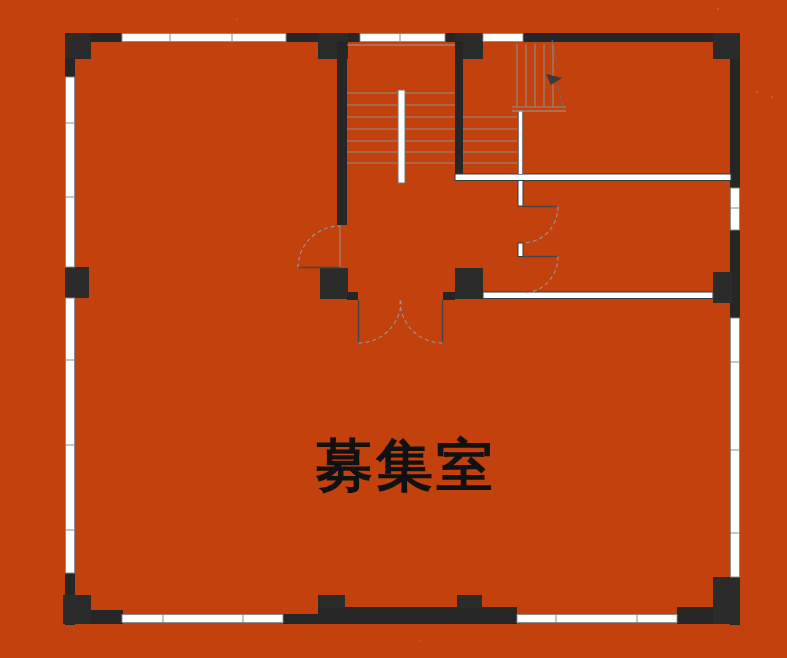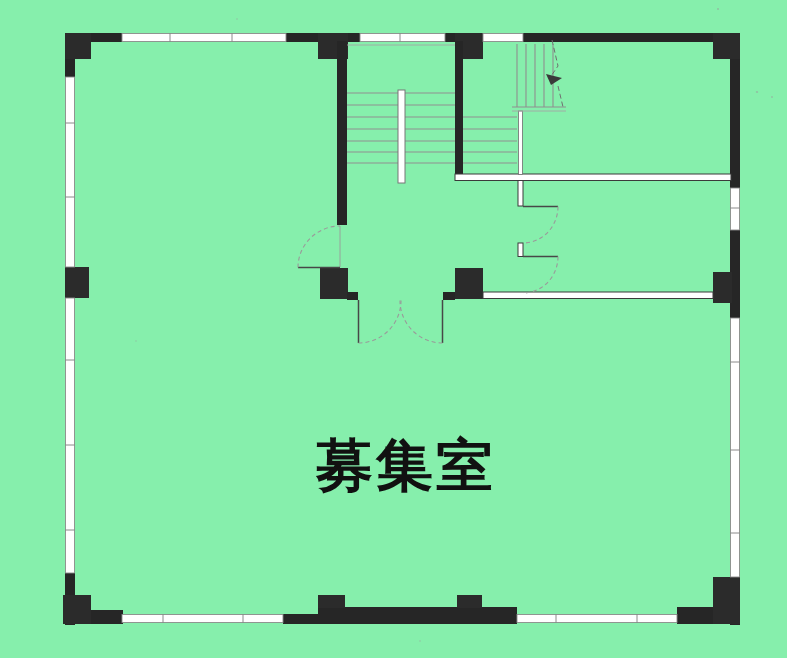--- a/index.html
+++ b/index.html
@@ -1,19 +1,19 @@
 <!DOCTYPE html>
 <html><head>
 <meta charset="utf-8">
 <style>
   html,body{margin:0;padding:0;background:#ffffff;}
   .canvas{
     position:relative;
     width:787px;height:658px;
-    background:#86efac;
+    background:#c2410c;
     overflow:hidden;
     font-family:"Liberation Sans", sans-serif;
   }
   svg{display:block;}
   .wall{fill:#262626;stroke:none;}
   .col{fill:#2b2b2b;stroke:none;}
   .win{fill:#ffffff;stroke:#8a8a8a;stroke-width:0.9;}
   .wtick{stroke:#7d7d7d;stroke-width:0.9;}
   .part{fill:#ffffff;stroke:#3a3a3a;stroke-width:1;}
   .thinpart{fill:#ffffff;stroke:#6e6e6e;stroke-width:0.8;}

